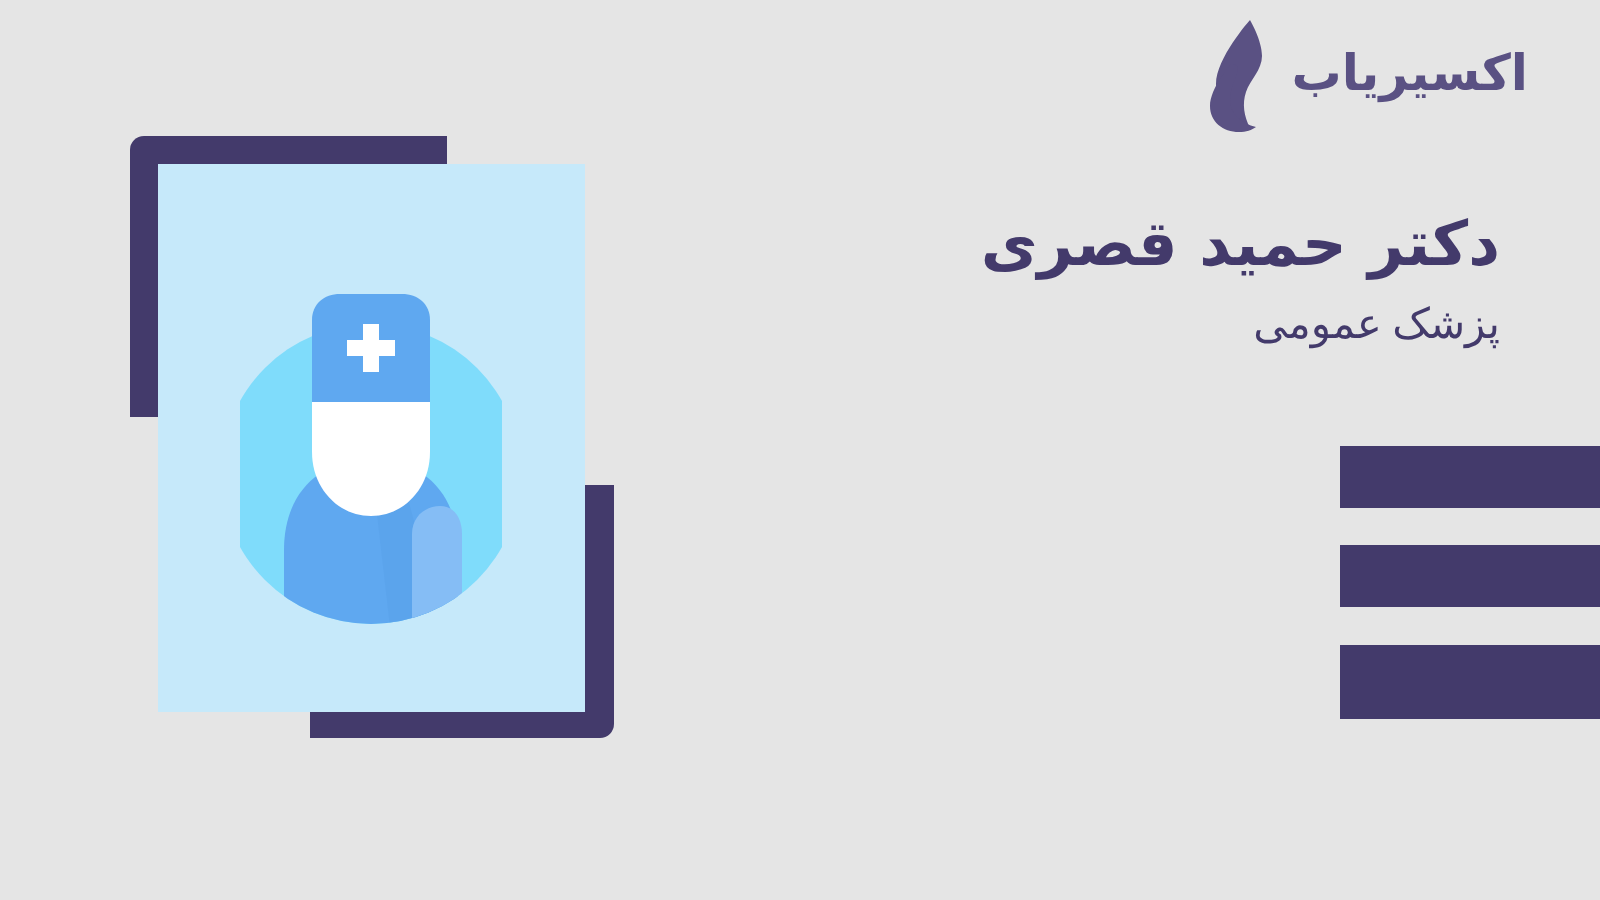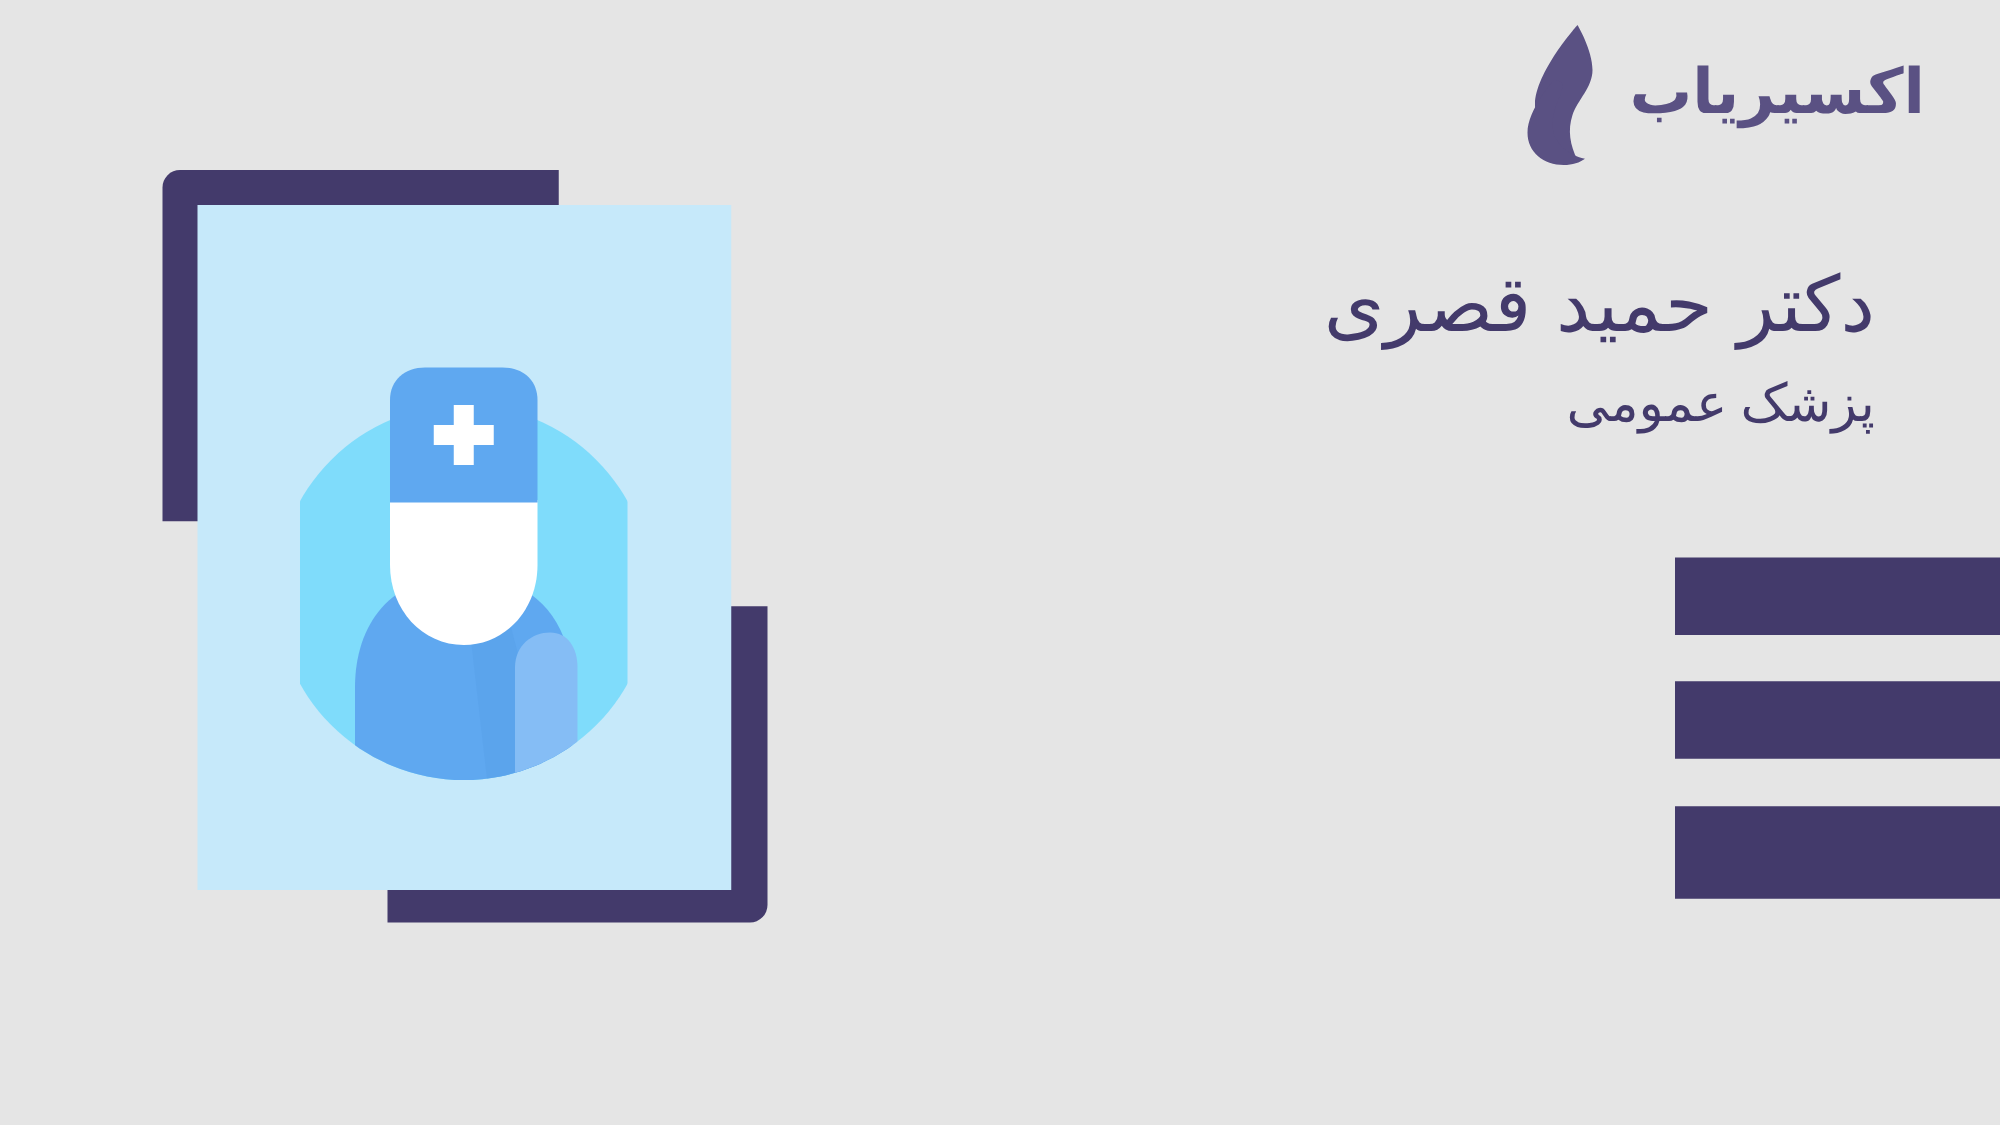--- a/index.html
+++ b/index.html
@@ -8,21 +8,21 @@
     background:#e5e5e5;
     font-family:"DejaVu Sans","Liberation Sans",sans-serif;
     overflow:hidden;
     position:relative;
   }
   .page { position:relative; width:1600px; height:900px; background:#e5e5e5; }
 
   
   .brand {
     position:absolute;
-    top:18px; right:60px;
+    top:18px; right:72px;
     display:flex; align-items:center; gap:14px;
     direction:rtl;
   }
   .brand-mark { width:78px; height:116px; display:block; }
   .brand-name {
     font-size:50px;
     font-weight:700;
     color:#5a5183;
     letter-spacing:1px;
     line-height:1;
@@ -34,21 +34,21 @@
   
   .headings {
     position:absolute;
     top:205px; right:100px;
     width:640px;
     text-align:right;
     direction:rtl;
   }
   .doctor-name {
     font-size:62px;
-    font-weight:400;
+    font-weight:700;
     color:#433a6b;
     line-height:1.25;
     white-space:nowrap;
   }
   .doctor-specialty {
     margin-top:14px;
     font-size:42px;
     font-weight:400;
     color:#433a6b;
     line-height:1.3;

